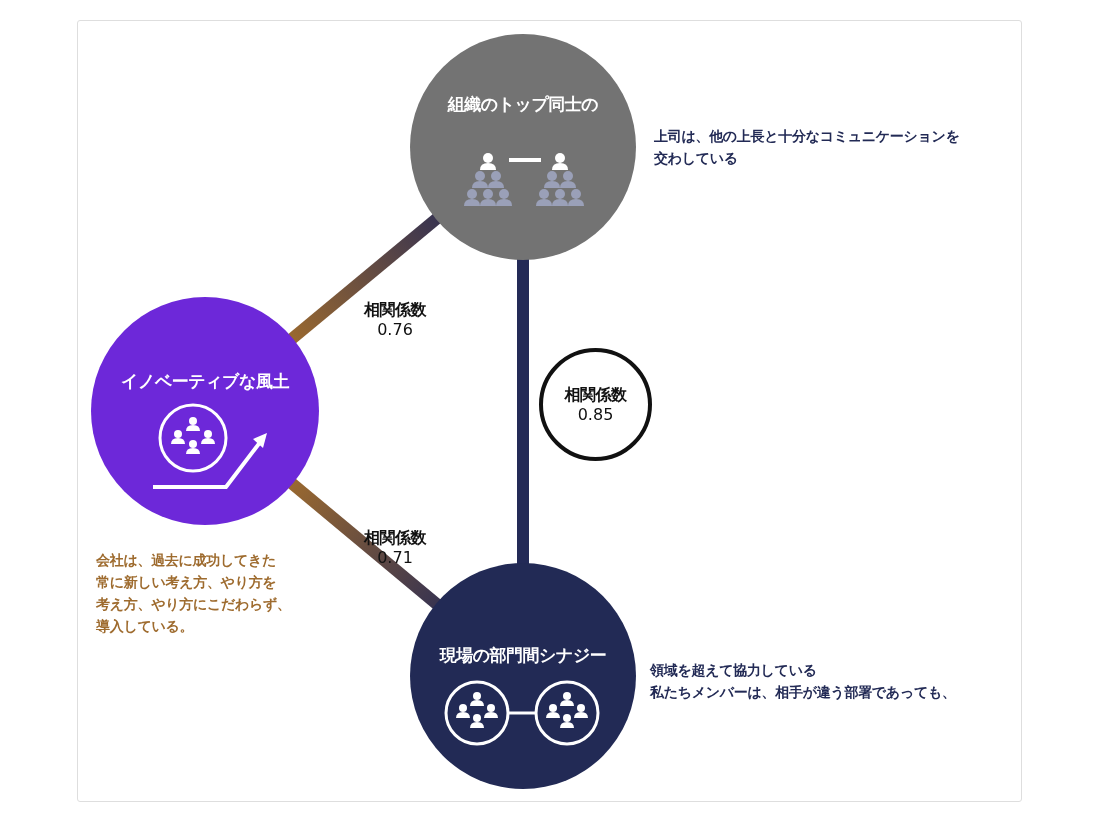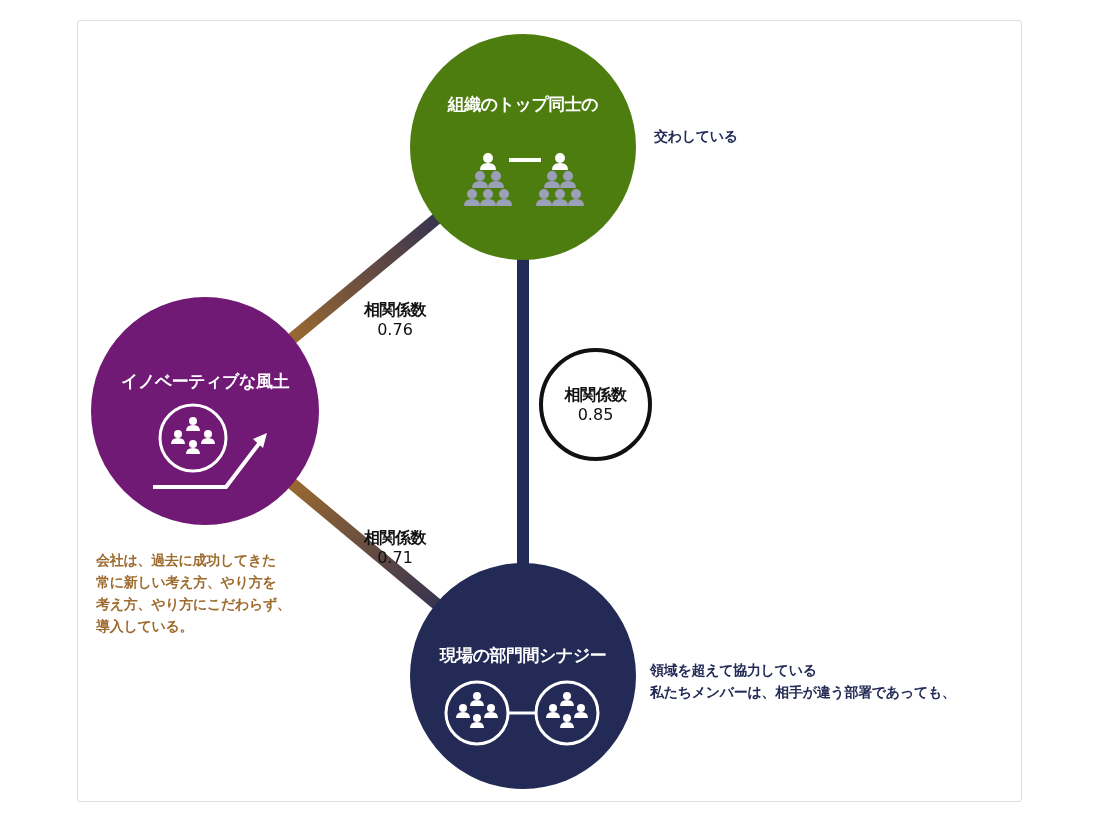--- a/index.html
+++ b/index.html
@@ -34,21 +34,21 @@
     <linearGradient id="gLB" x1="205" y1="411" x2="523" y2="676" gradientUnits="userSpaceOnUse">
       <stop offset="0.25" stop-color="#9e6b2e"></stop>
       <stop offset="0.8" stop-color="#2a2c55"></stop>
     </linearGradient>
   </defs>
   <line x1="205" y1="411" x2="523" y2="147" stroke="url(#gTL)" stroke-width="12"></line>
   <line x1="205" y1="411" x2="523" y2="676" stroke="url(#gLB)" stroke-width="12"></line>
   <line x1="523" y1="147" x2="523" y2="676" stroke="#232a57" stroke-width="12"></line>
 </svg>
 
-<div class="node" style="left:410px; top:34px; width:226px; height:226px; background:#4d7c0f;">
+<div class="node" style="left:410px; top:34px; width:226px; height:226px; background:#737373;">
   <div class="node-title" style="top:58px;">
     <div>組織のトップ同士の</div>
   </div>
   <svg width="226" height="226" viewBox="0 0 226 226">
     <defs>
       <g id="person">
         <circle cx="0" cy="-6" r="5"></circle>
         <path d="M-8 6 Q-8 -1 0 -1 Q8 -1 8 6 Z"></path>
       </g>
     </defs>
@@ -72,21 +72,21 @@
     <g fill="#9aa0b8">
       <use href="#person" x="142" y="148"></use>
         <use href="#person" x="158" y="148"></use>
       <use href="#person" x="134" y="166"></use>
         <use href="#person" x="150" y="166"></use>
         <use href="#person" x="166" y="166"></use>
     </g>
   </svg>
 </div>
 
-<div class="node" style="left:91px; top:297px; width:228px; height:228px; background:#701a75;">
+<div class="node" style="left:91px; top:297px; width:228px; height:228px; background:#6d28d9;">
   <div class="node-title" style="top:72px;">イノベーティブな風土</div>
   <svg width="228" height="228" viewBox="0 0 228 228">
     <defs>
       <g id="personw">
         <circle cx="0" cy="-5" r="4"></circle>
         <path d="M-7 5 Q-7 -1 0 -1 Q7 -1 7 5 Z"></path>
       </g>
     </defs>
     <circle cx="102" cy="141" r="33" fill="none" stroke="#ffffff" stroke-width="3"></circle>
     <g fill="#ffffff">
@@ -134,20 +134,21 @@
   <div class="lbl">相関係数</div>
   <div>0.85</div>
 </div>
 
 <div class="corr" style="left:345px; top:528px; width:100px;">
   <div class="lbl">相関係数</div>
   <div>0.71</div>
 </div>
 
 <div class="desc" style="left:654px; top:125px; color:#222a55;">
+  <div>上司は、他の上長と十分なコミュニケーションを</div>
   <div>交わしている</div>
 </div>
 
 <div class="desc" style="left:96px; top:549px; color:#9e6b2e;">
   <div>会社は、過去に成功してきた</div>
   <div>常に新しい考え方、やり方を</div>
   <div>考え方、やり方にこだわらず、</div>
   <div>導入している。</div>
 </div>
 

